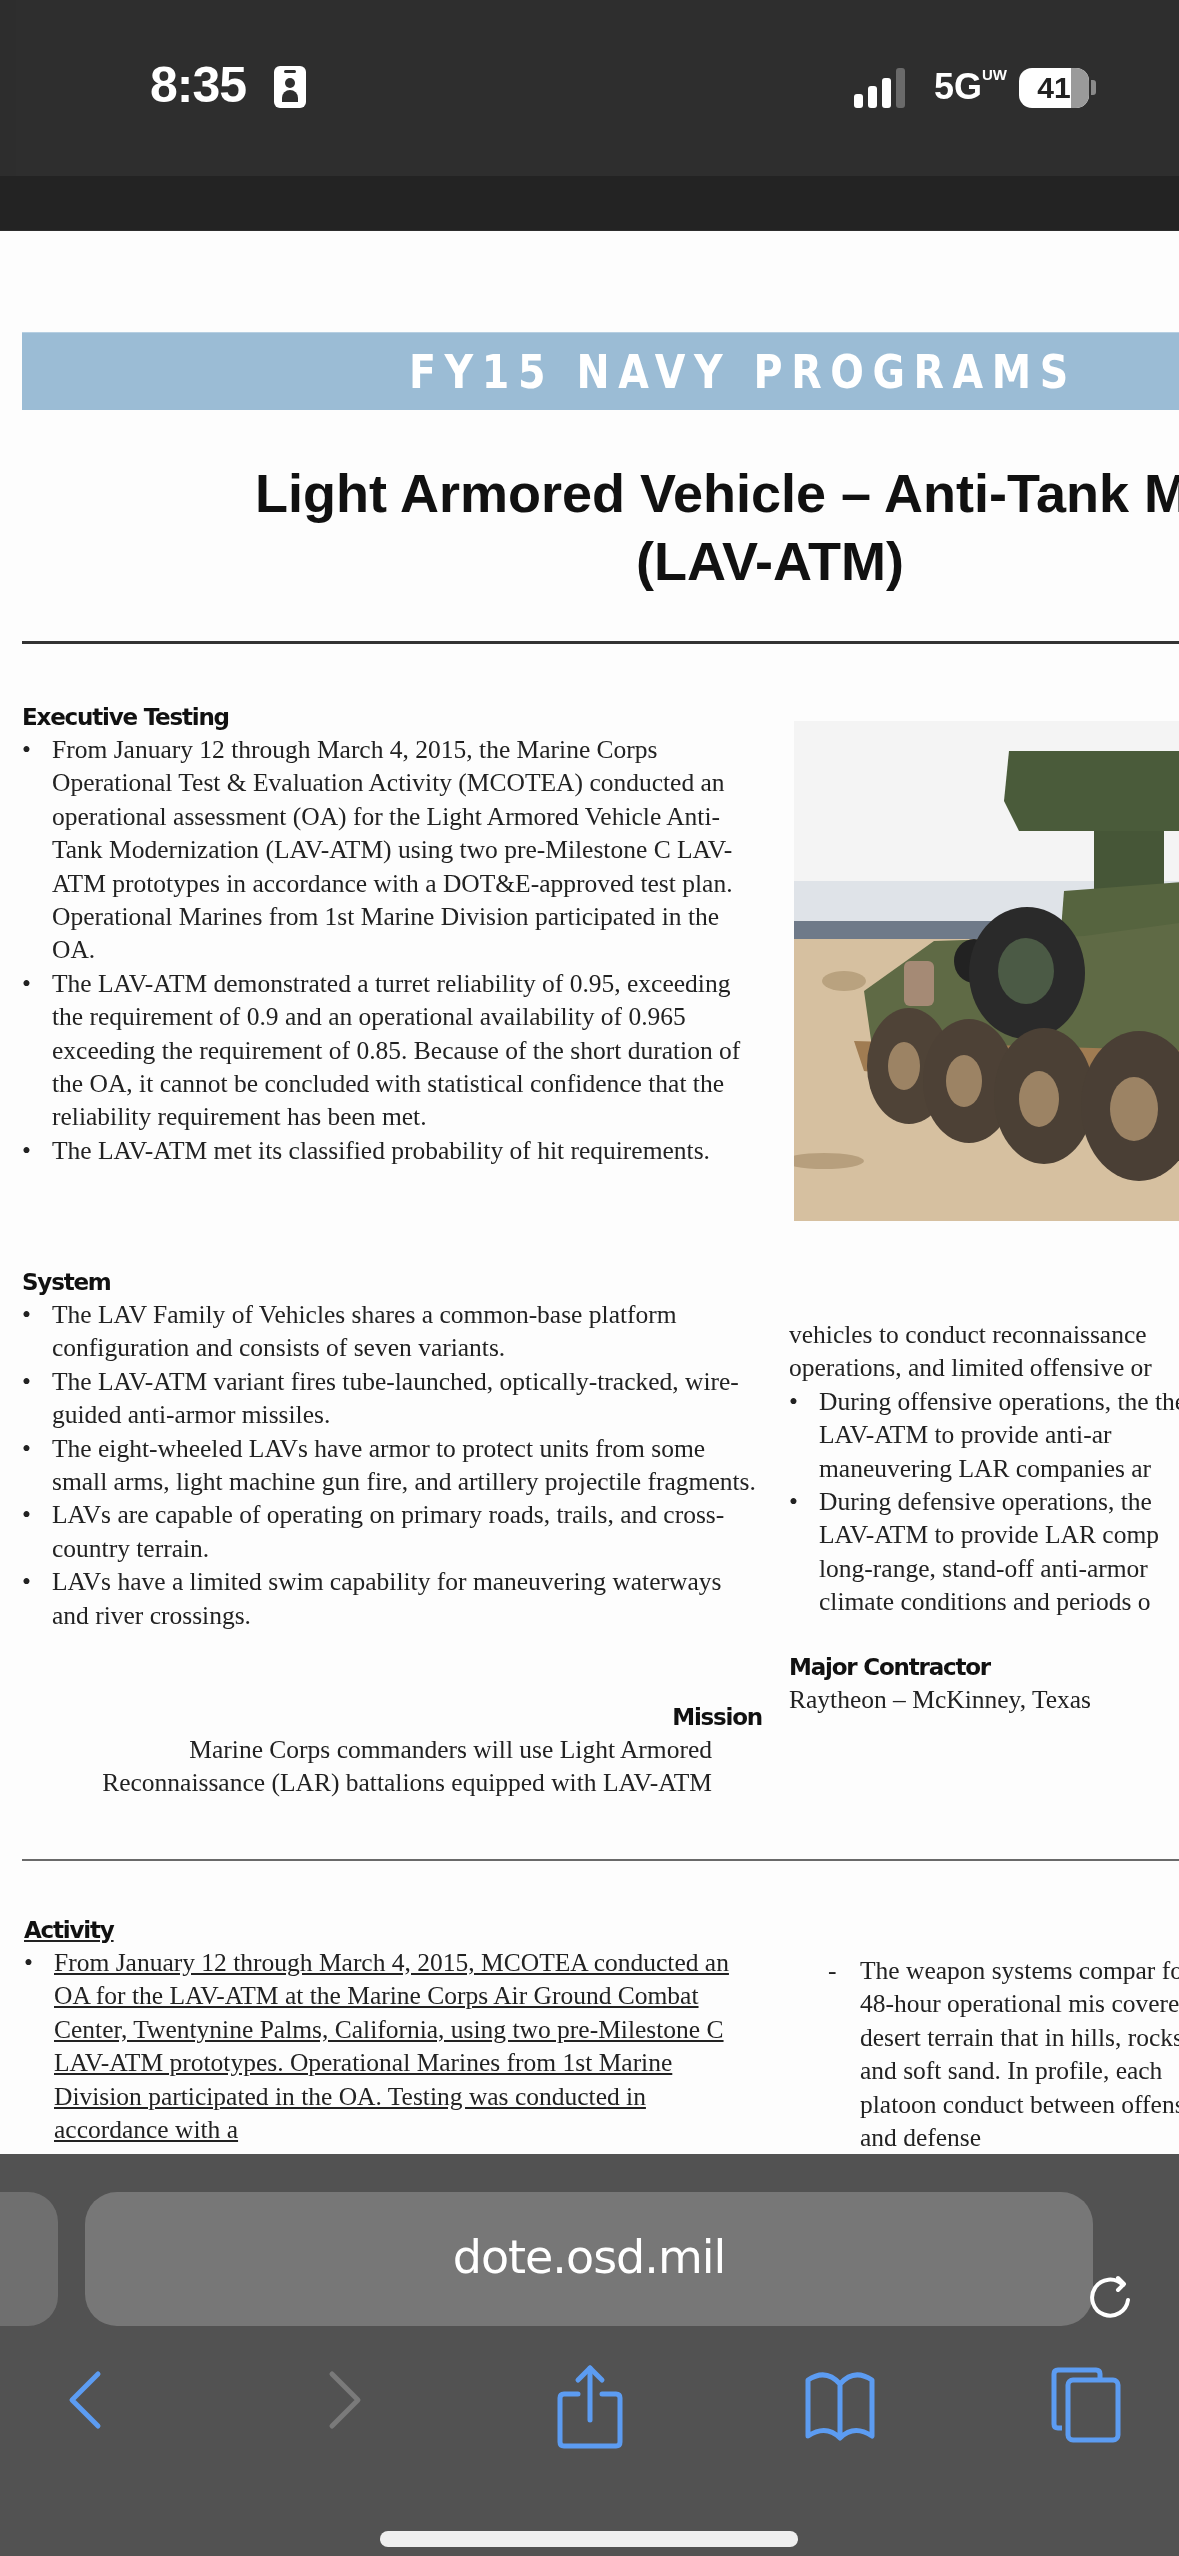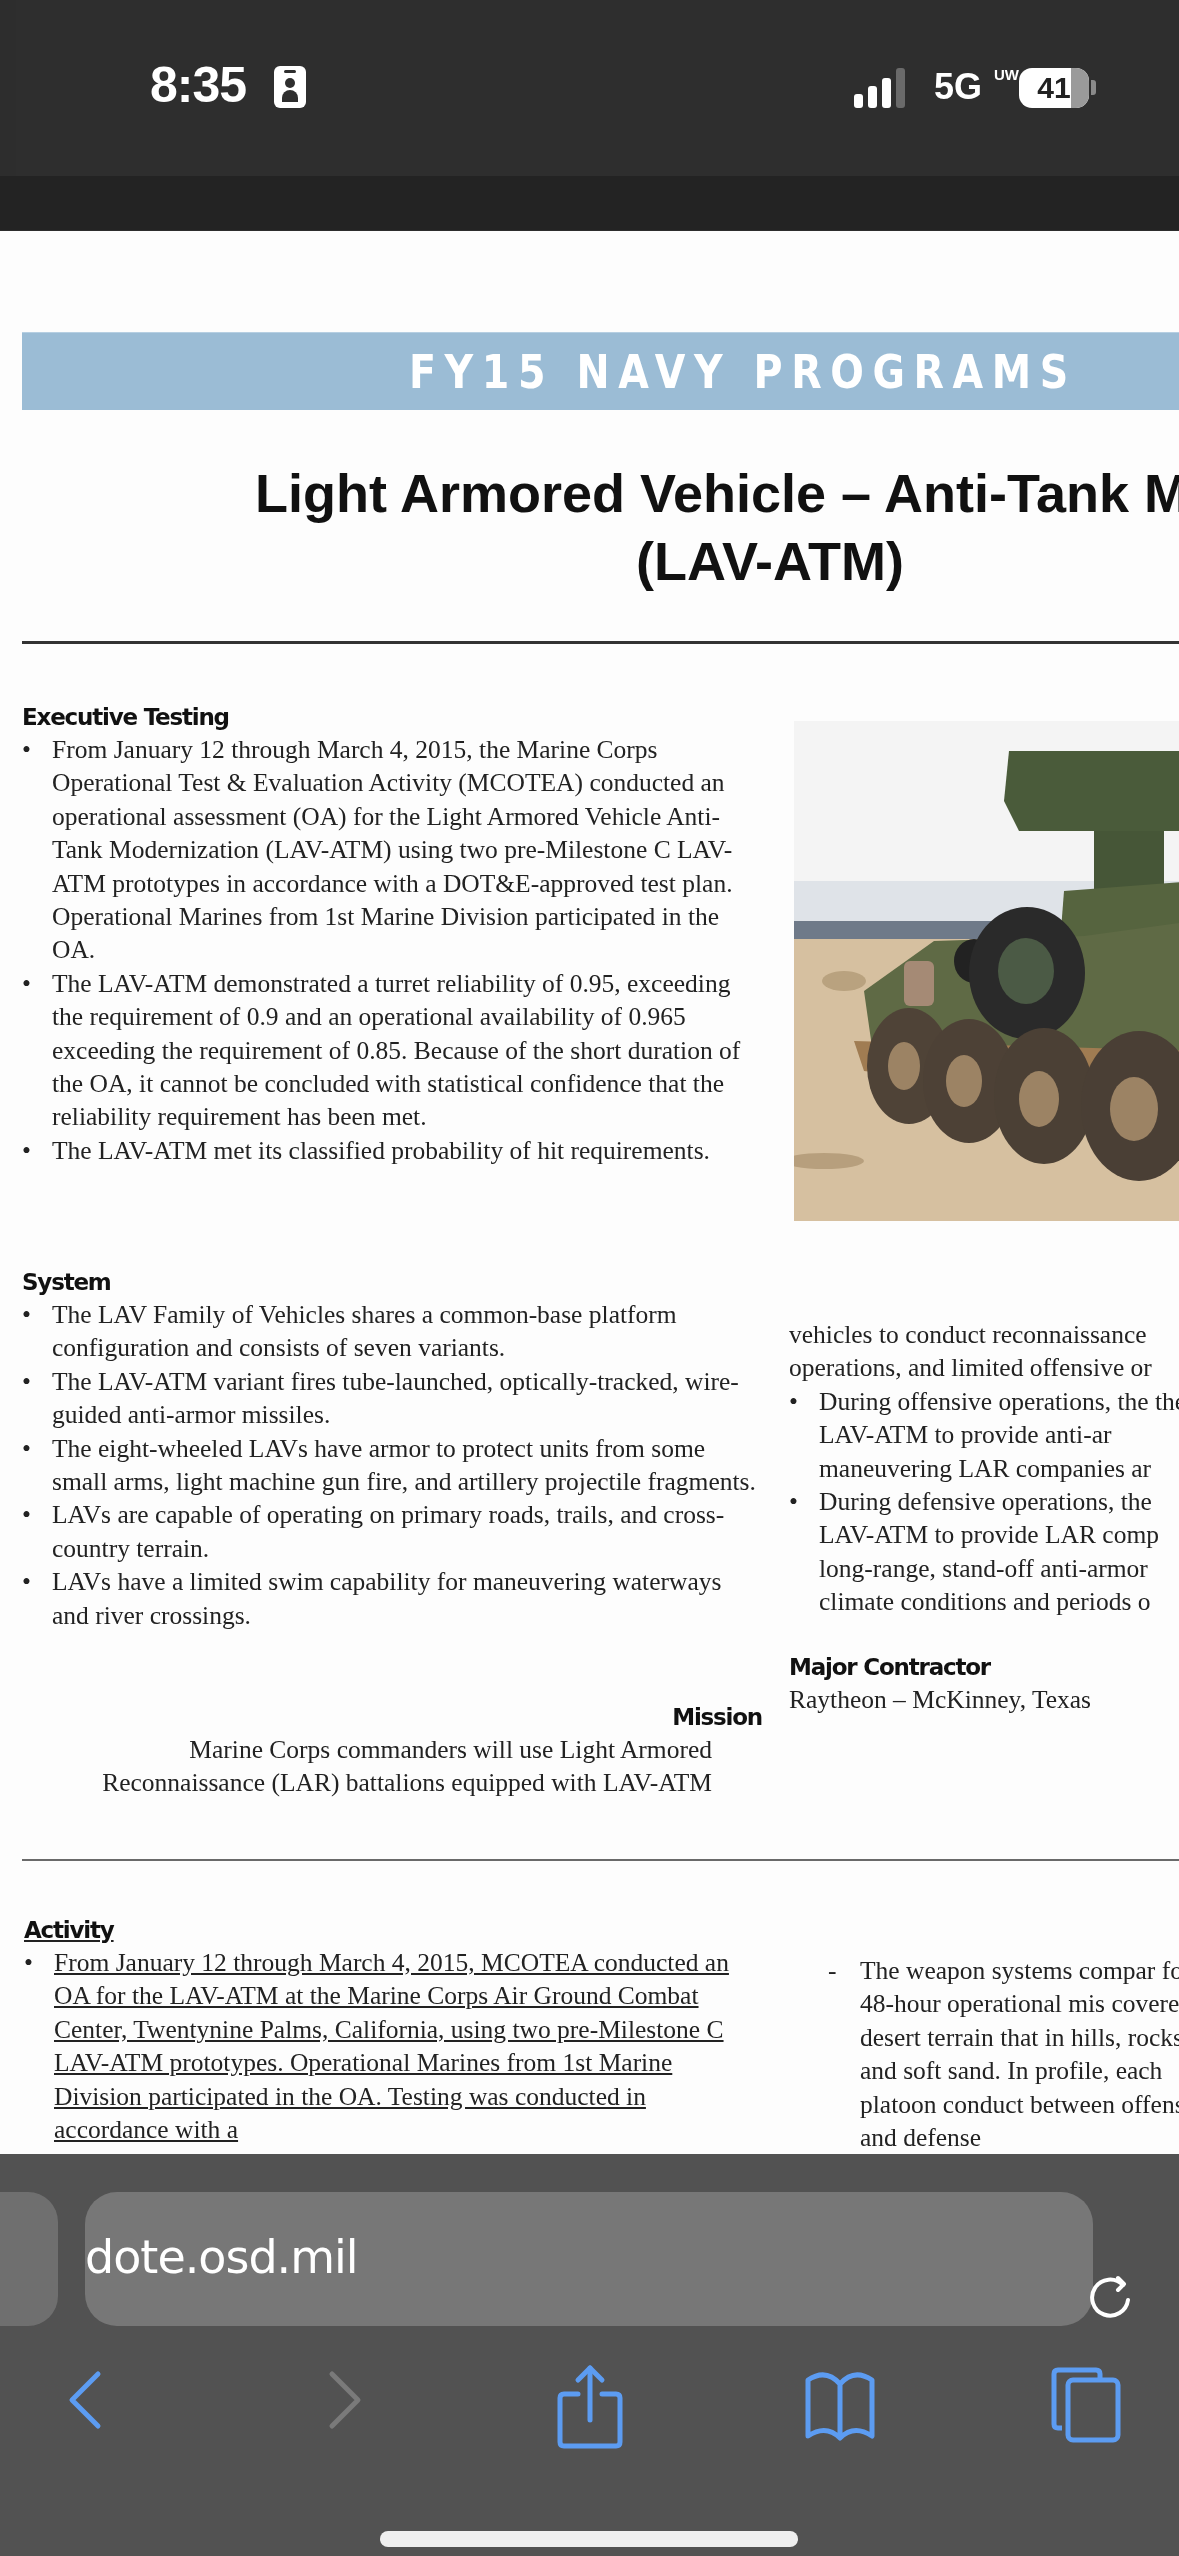--- a/index.html
+++ b/index.html
@@ -9,21 +9,21 @@
   
   .status-bar { position: absolute; left: 16px; top: 0; width: 1179px; height: 176px; background: #2e2e2e; }
   .status-time { position: absolute; left: 134px; top: 56px; color: #fff; font-size: 50px; font-weight: 600; font-family: "Liberation Sans", sans-serif; letter-spacing: -1px; }
   .person-badge { position: absolute; left: 258px; top: 66px; width: 32px; height: 42px; background: #fff; border-radius: 6px; }
   .person-badge .head { position: absolute; left: 11px; top: 12px; width: 10px; height: 10px; border-radius: 50%; background: #2e2e2e; }
   .person-badge .torso { position: absolute; left: 8px; top: 24px; width: 16px; height: 12px; border-radius: 8px 8px 0 0; background: #2e2e2e; }
   .person-badge .slot { position: absolute; left: 10px; top: 4px; width: 12px; height: 3px; background: #2e2e2e; border-radius: 2px; }
   .signal { position: absolute; left: 838px; top: 68px; width: 60px; height: 40px; }
   .signal span { position: absolute; bottom: 0; width: 9px; border-radius: 3px; background: #fff; }
   .network { position: absolute; left: 918px; top: 66px; color: #fff; font-size: 36px; font-weight: 600; }
-  .network sup { font-size: 15px; position: relative; top: -6px; line-height: 0.9; display: inline-block; text-align: right; margin-left: 12px; }
+  .network sup { font-size: 15px; position: relative; top: -6px; line-height: 0.9; display: inline-block; text-align: right; }
   .battery { position: absolute; left: 1003px; top: 68px; width: 70px; height: 40px; border-radius: 13px; background: #fff; overflow: hidden; }
   .battery .empty { position: absolute; right: 0; top: 0; bottom: 0; width: 18px; background: #9a9a9a; }
   .battery .level { position: absolute; left: 0; right: 0; top: 3px; text-align: center; font-size: 30px; font-weight: 700; color: #222; }
   .battery-cap { position: absolute; left: 1075px; top: 80px; width: 5px; height: 15px; border-radius: 0 3px 3px 0; background: #8a8a8a; }
 
   .toolbar-strip { position: absolute; left: 0; top: 176px; width: 1179px; height: 54px; background: #232323; }
 
   
   .page { position: absolute; left: 0; top: 231px; width: 1179px; height: 1924px; background: #fdfdfd; overflow: hidden; }
   .banner { position: absolute; left: 22px; top: 101px; width: 1200px; height: 78px; background: #9bbcd5; border-top: 1px solid #b6cfe2; }
@@ -39,21 +39,21 @@
   .bullets li::before { content: "•"; position: absolute; left: 0; top: 0; }
   .dash li::before { content: "-"; left: 2px; }
   .para { }
 
   .photo { position: absolute; left: 794px; top: 490px; width: 400px; height: 520px; overflow: hidden; background: linear-gradient(180deg, #f3f3f3 0%, #e8eaec 45%, #c9ccd2 56%, #d7c2a5 62%, #d9c2a2 100%); }
 
   
   .bottom-bar { position: absolute; left: 0; top: 2154px; width: 1179px; height: 402px; background: #525252; }
   .prev-tab { position: absolute; left: -30px; top: 38px; width: 88px; height: 134px; border-radius: 30px; background: #6f6f6f; }
   .address { position: absolute; left: 85px; top: 38px; width: 1008px; height: 134px; border-radius: 32px; background: #777; }
-  .address-text { position: absolute; left: 0; right: 0; top: 38px; text-align: left; color: #fff; font-size: 46px; font-family: "DejaVu Sans", sans-serif; letter-spacing: -1px; }
+  .address-text { position: absolute; left: 0; right: 0; top: 38px; text-align: center; color: #fff; font-size: 46px; font-family: "DejaVu Sans", sans-serif; letter-spacing: -1px; }
   .reload { position: absolute; left: 1003px; top: 76px; width: 50px; height: 60px; }
   .nav-icon { position: absolute; top: 200px; }
   .home-indicator { position: absolute; left: 380px; top: 377px; width: 418px; height: 16px; border-radius: 8px; background: #efefef; }
 </style>
 </head>
 <body>
 
 <div class="status-bar">
   <div class="status-time">8:35</div>
   <div class="person-badge">

